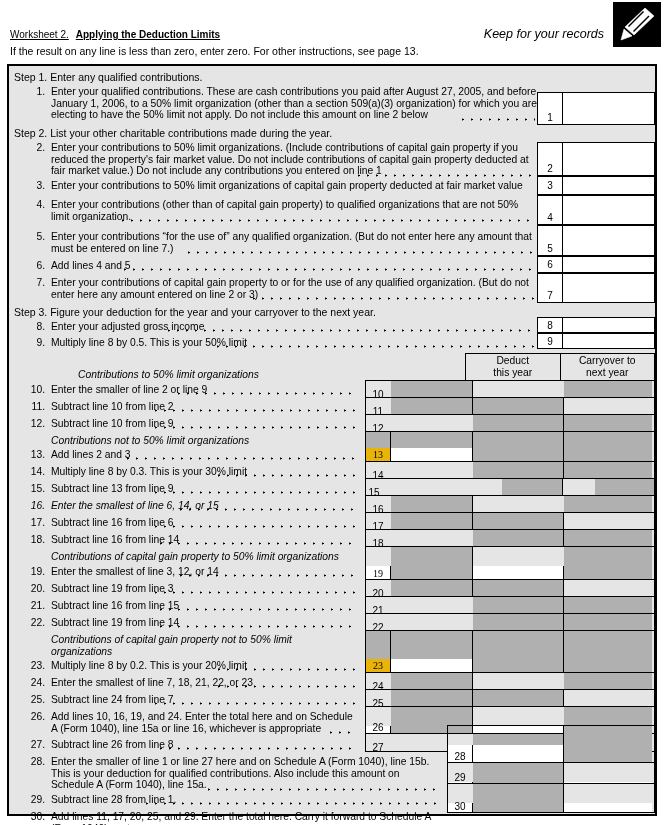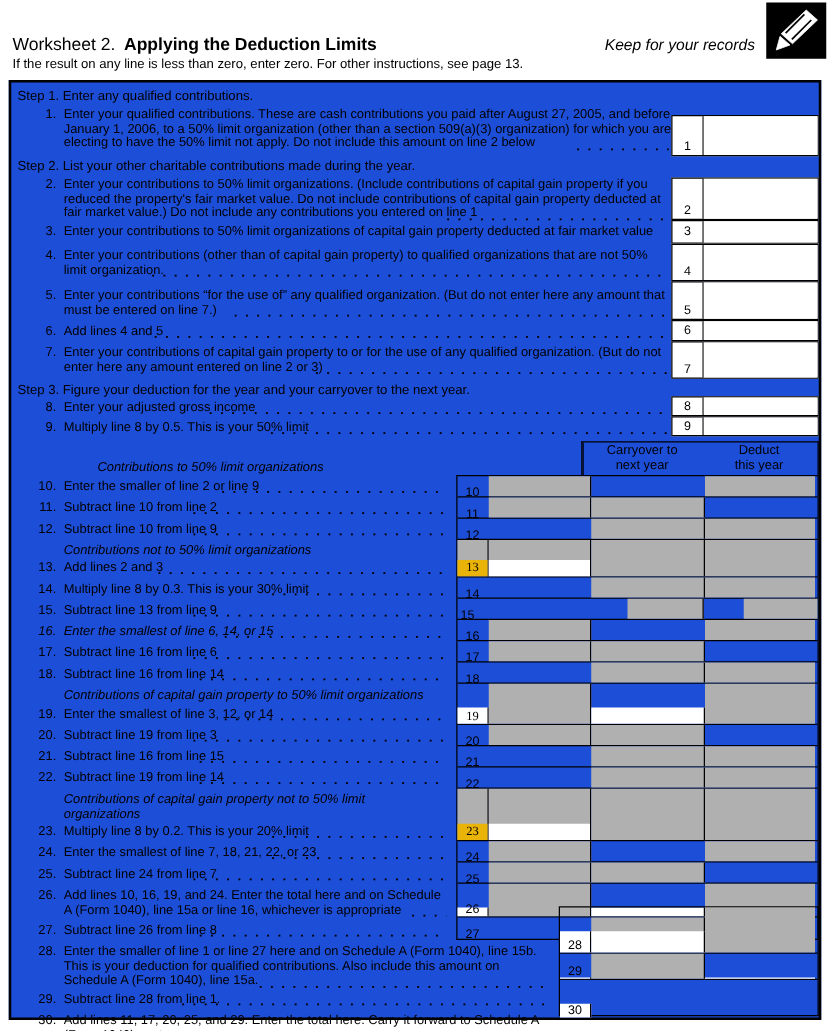--- a/index.html
+++ b/index.html
@@ -33,21 +33,21 @@
   #pencil-box svg { display: block; }
 
   #title-row {
     position: absolute;
     left: 10px; top: 27px;
     width: 594px;
     display: flex;
     align-items: baseline;
     justify-content: space-between;
   }
-  .title-left { font-size: 14px; white-space: nowrap; }
+  .title-left { font-size: 10px; white-space: nowrap; text-decoration: underline; }
   .title-left .ws-label { font-weight: normal; }
   .title-left .ws-name { font-weight: bold; margin-left: 7px; }
   .title-right {
     font-size: 12.5px;
     font-style: italic;
     white-space: nowrap;
   }
   #subtitle {
     position: absolute;
     left: 10px; top: 45px;
@@ -56,21 +56,21 @@
   }
 
   
   #form-box {
     position: absolute;
     left: 7px; top: 64px;
     width: 650px;
     height: 752px;
     border: 2px solid #000000;
     box-sizing: border-box;
-    background: #1d4ed8;
+    background: #e5e5e5;
   }
 
   .step-head {
     position: absolute;
     left: 5px;
     font-size: 10.5px;
     white-space: nowrap;
   }
 
   
@@ -215,21 +215,21 @@
     left: 447px; top: 725px;
     width: 208px;
     border: 1.6px solid #000000;
     box-sizing: border-box;
   }
   #bottom .brow {
     display: flex;
     border-bottom: 1.6px solid #000000;
     box-sizing: border-box;
   }
-  #bottom .brow:last-child { border-bottom: none; flex-direction: column; }
+  #bottom .brow:last-child { border-bottom: none; }
   #bottom .bcell {
     box-sizing: border-box;
     border-right: 1.6px solid #000000;
     font-size: 10px;
     display: flex;
     align-items: flex-end;
     justify-content: center;
   }
   #bottom .bcell:last-child { border-right: none; }
   .b-num { width: 25px; }
@@ -493,27 +493,27 @@
   <div class="leader" style="left:136px; top:733px; width:294px;"></div>
 
   <div class="ln" style="left:14px; top:745px; width:410px;">
     <span class="num">30.</span>
     <span class="txt">Add lines 11, 17, 20, 25, and 29. Enter the total here. Carry it forward to Schedule A (Form 1040) next year</span>
   </div>
 
 </div>
 
 <div id="colhead">
+  <div class="ch">
+    <div>Deduct</div>
+    <div>this year</div>
+  </div>
   <div class="ch second">
     <div>Carryover to</div>
     <div>next year</div>
-  </div>
-  <div class="ch">
-    <div>Deduct</div>
-    <div>this year</div>
   </div>
 </div>
 
 <div id="grid">
 
   <div class="grow" style="height:17px;">
     <div class="gcell c-num wh">10</div>
     <div class="gcell c-a sh"></div>
     <div class="gcell c-b wh"></div>
     <div class="gcell c-c sh"></div>

